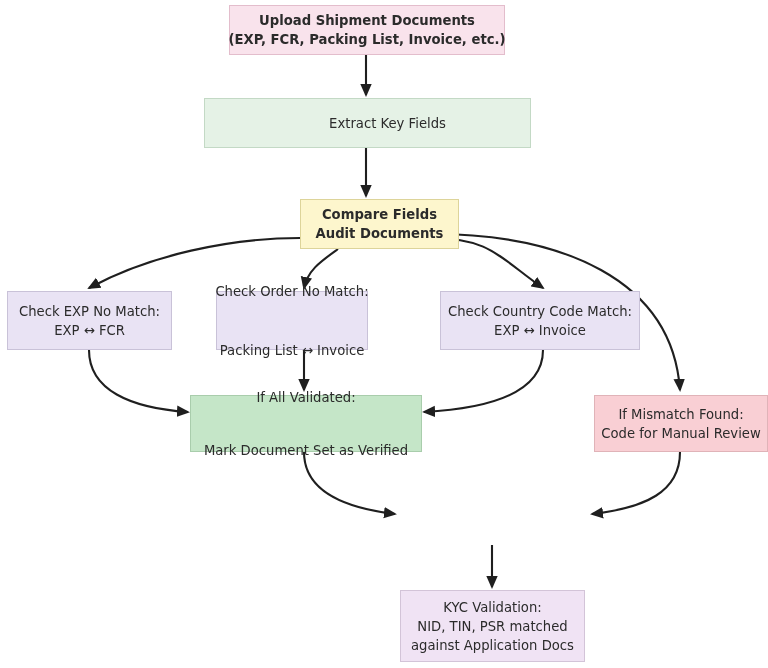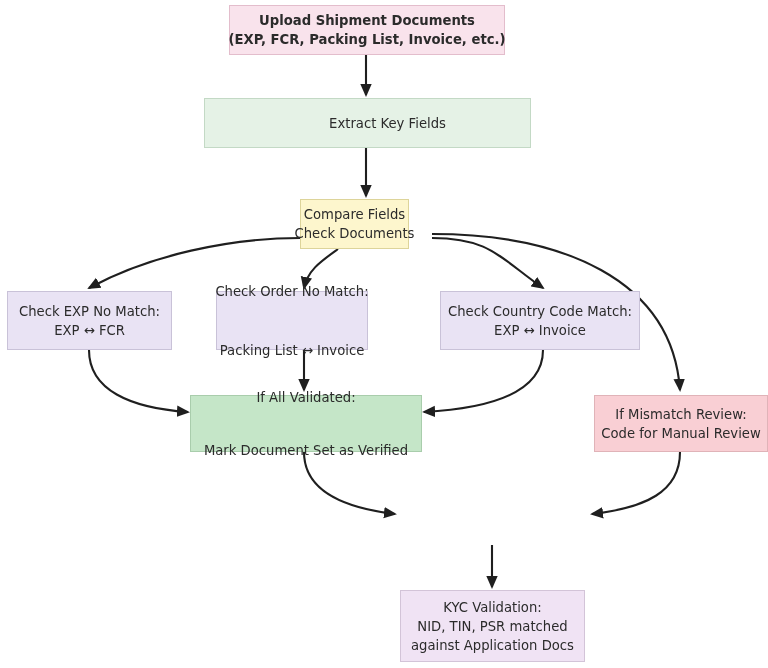--- a/index.html
+++ b/index.html
@@ -94,23 +94,23 @@
 
   <div class="node n-pink" style="left:229px; top:5px; width:276px; height:50px;font-weight:bold;">
     <span class="line">Upload Shipment Documents</span>
     <span class="line">(EXP, FCR, Packing List, Invoice, etc.)</span>
   </div>
 
   <div class="node n-greenl" style="left:204px; top:98px; width:327px; height:50px;">
     <span class="line">Extract Key Fields</span>
   </div>
 
-  <div class="node n-yellow" style="left:300px; top:199px; width:109px; height:50px;">
+  <div class="node n-yellow" style="left:300px; top:199px; width:159px; height:50px;font-weight:bold;">
     <span class="line">Compare Fields</span>
-    <span class="line">Check Documents</span>
+    <span class="line">Audit Documents</span>
   </div>
 
   <div class="node n-purple" style="left:7px; top:291px; width:165px; height:59px;">
     <span class="line">Check EXP No Match:</span>
     <span class="line">EXP ↔ FCR</span>
   </div>
 
   <div class="node n-purple" style="left:216px; top:291px; width:152px; height:59px;gap:40px;">
     <span class="line">Check Order No Match:</span>
     <span class="line">Packing List ↔ Invoice</span>
@@ -120,21 +120,21 @@
     <span class="line">Check Country Code Match:</span>
     <span class="line">EXP ↔ Invoice</span>
   </div>
 
   <div class="node n-green" style="left:190px; top:395px; width:232px; height:57px;gap:34px;">
     <span class="line">If All Validated:</span>
     <span class="line">Mark Document Set as Verified</span>
   </div>
 
   <div class="node n-pink2" style="left:594px; top:395px; width:174px; height:57px;">
-    <span class="line">If Mismatch Review:</span>
+    <span class="line">If Mismatch Found:</span>
     <span class="line">Code for Manual Review</span>
   </div>
 
 
   <div class="node n-lilac" style="left:400px; top:590px; width:185px; height:72px;">
     <span class="line">KYC Validation:</span>
     <span class="line">NID, TIN, PSR matched</span>
     <span class="line">against Application Docs</span>
   </div>
 

